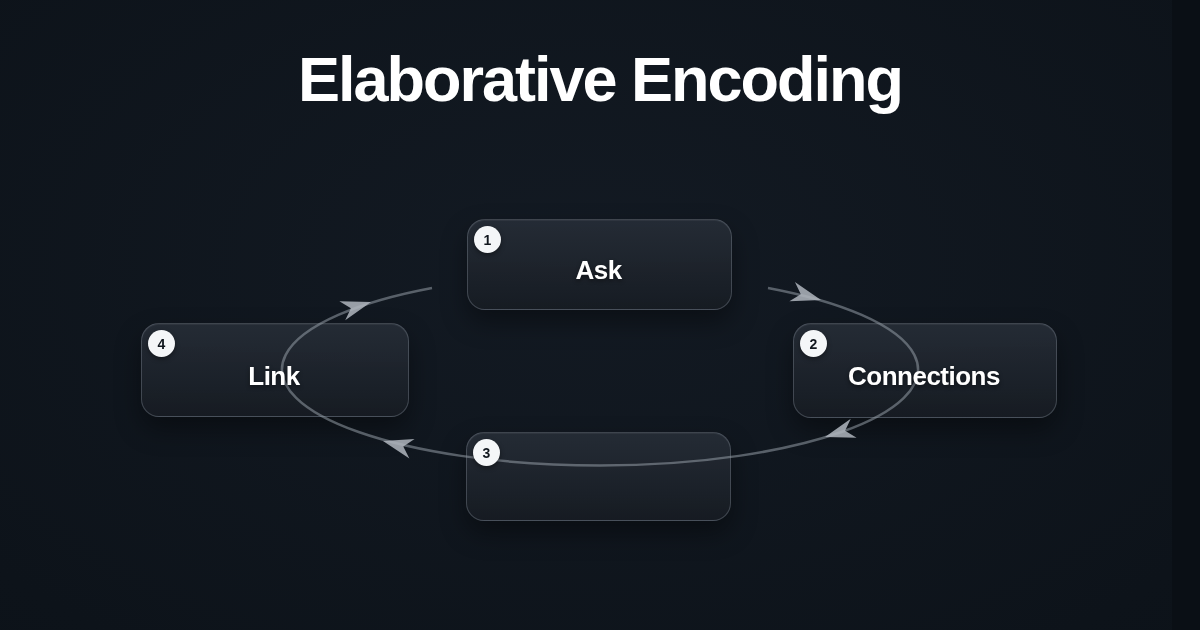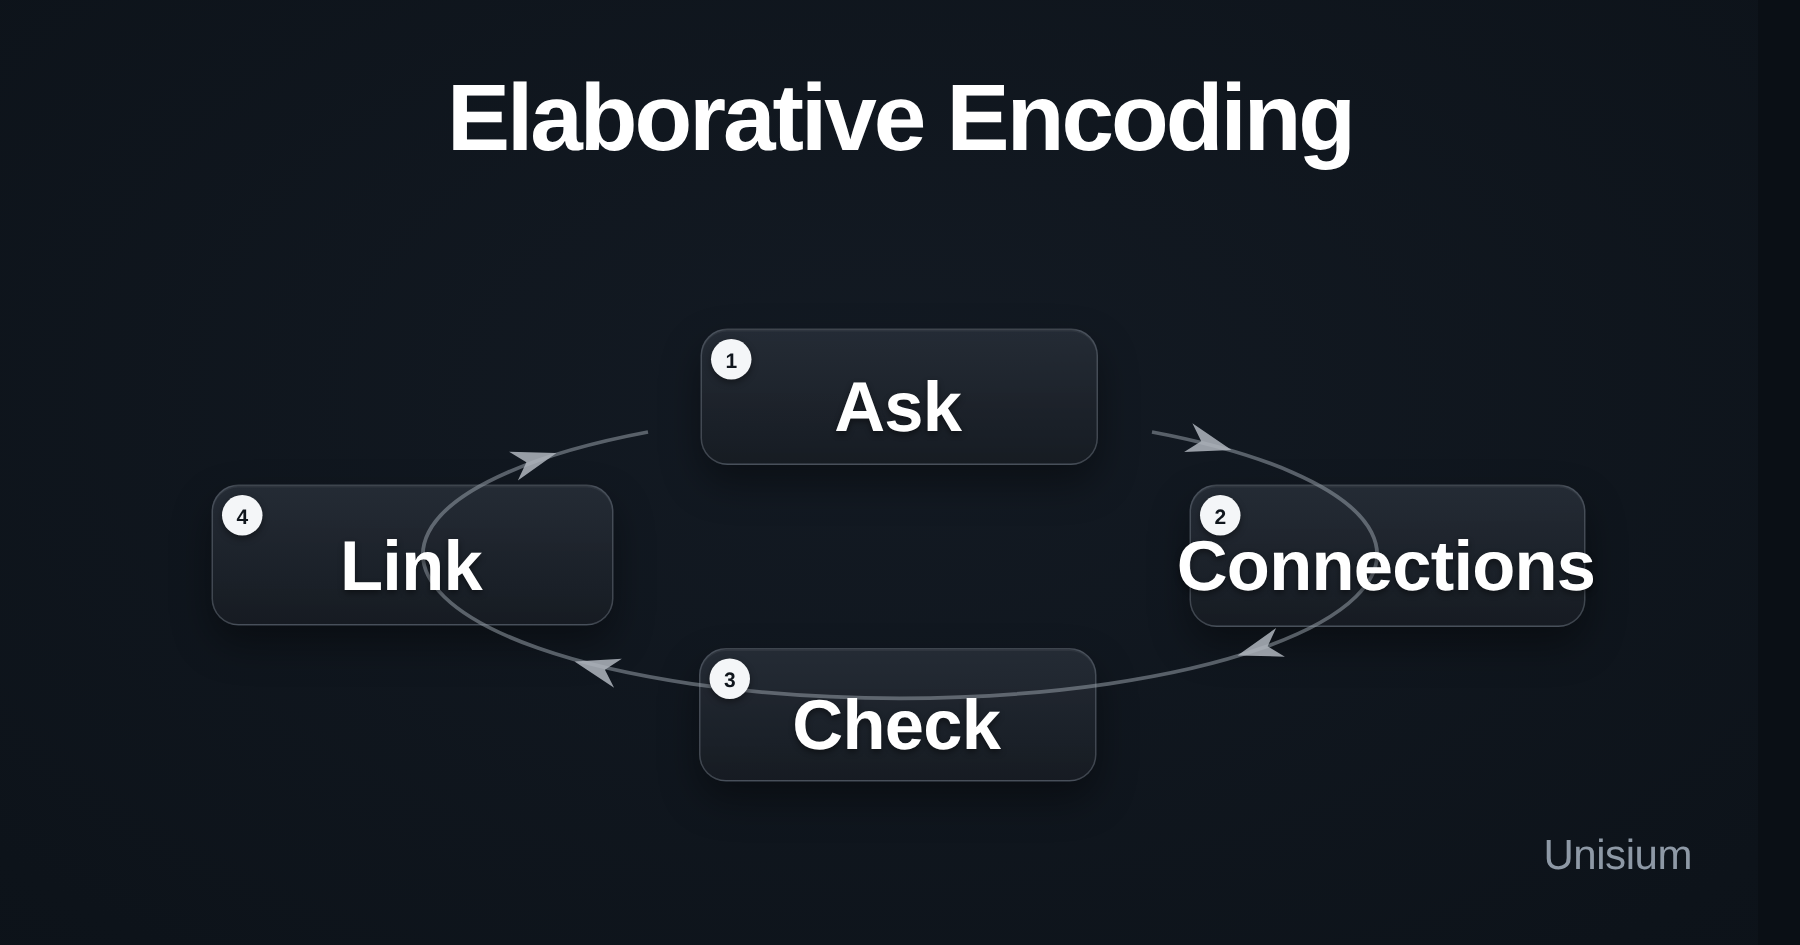--- a/index.html
+++ b/index.html
@@ -28,21 +28,21 @@
     background:linear-gradient(180deg, rgba(40,47,57,0.85) 0%, rgba(23,28,35,0.92) 100%);
     border:1.5px solid rgba(150,160,172,0.32);
     box-shadow:0 12px 26px rgba(0,0,0,0.38), inset 0 1px 0 rgba(255,255,255,0.05);
   }
   .loop-svg{position:absolute;left:0;top:0;z-index:2;pointer-events:none;}
   .node-fg{
     position:absolute;z-index:3;display:flex;align-items:center;justify-content:center;
     padding-top:14px;box-sizing:border-box;border-radius:18px;
   }
   .node-label{
-    font-size:47px;font-weight:700;color:#ffffff;letter-spacing:-0.5px;
+    font-size:26px;font-weight:700;color:#ffffff;letter-spacing:-0.5px;
     text-shadow:0 2px 4px rgba(0,0,0,0.45);
   }
   .badge{
     position:absolute;top:7px;left:7px;width:27px;height:27px;border-radius:50%;
     background:#f4f6f8;color:#10161d;font-size:14px;font-weight:700;
     display:flex;align-items:center;justify-content:center;
     box-shadow:0 2px 5px rgba(0,0,0,0.4);
   }
   .watermark{
     position:absolute;right:44px;top:554px;font-size:28px;font-weight:400;
@@ -76,23 +76,21 @@
     <div class="node-fg pos-top">
       <span class="badge">1</span>
       <span class="node-label">Ask</span>
     </div>
     <div class="node-fg pos-right">
       <span class="badge">2</span>
       <span class="node-label">Connections</span>
     </div>
     <div class="node-fg pos-bottom">
       <span class="badge">3</span>
-      <span class="node-label">Check</span>
     </div>
     <div class="node-fg pos-left">
       <span class="badge">4</span>
       <span class="node-label">Link</span>
     </div>
 
   </div>
 
-  <div class="watermark">Unisium</div>
 </div>
 
 </body></html>

